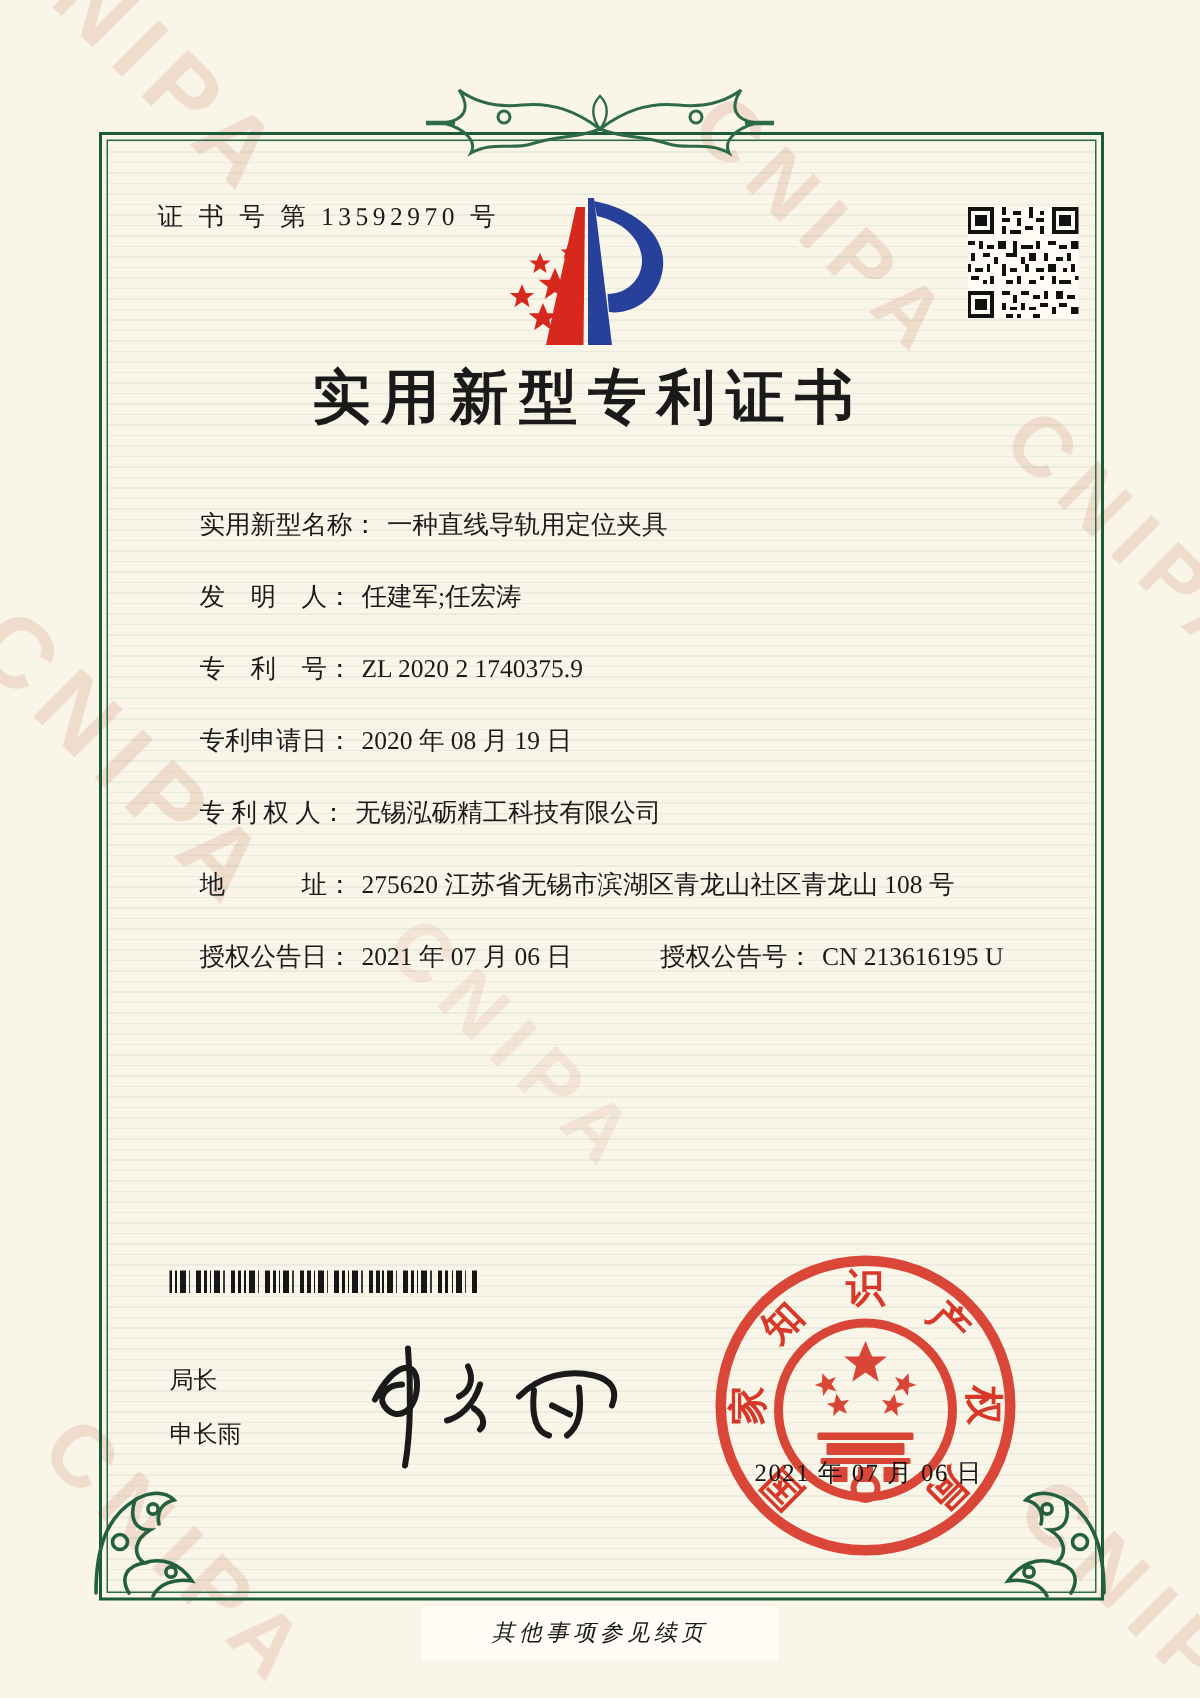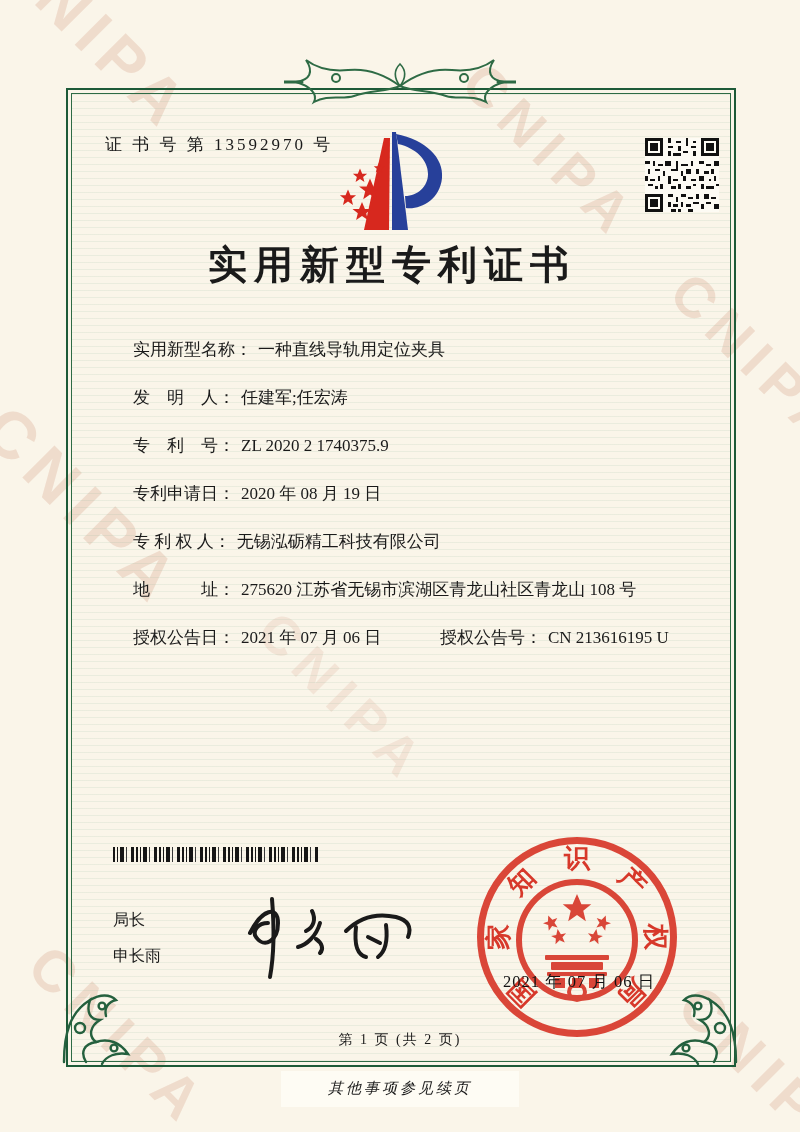--- a/index.html
+++ b/index.html
@@ -290,18 +290,17 @@
           <rect x="78" y="141" width="10" height="10"></rect>
             <rect x="95" y="141" width="10" height="10"></rect>
             <rect x="112" y="141" width="10" height="10"></rect>
           <circle cx="100" cy="155" r="8" fill="none" stroke="#d7382a" stroke-width="4"></circle>
         </g>
       </g>
     </svg>
   </div>
   <div class="seal-date">2021 年 07 月 06 日</div>
 
-  <div class="page-info">第 1 页 (共 2 页)</div>
 
   <div class="cont-strip"></div>
   <div class="cont-note">其他事项参见续页</div>
 
 </div>
 
 </body></html>

